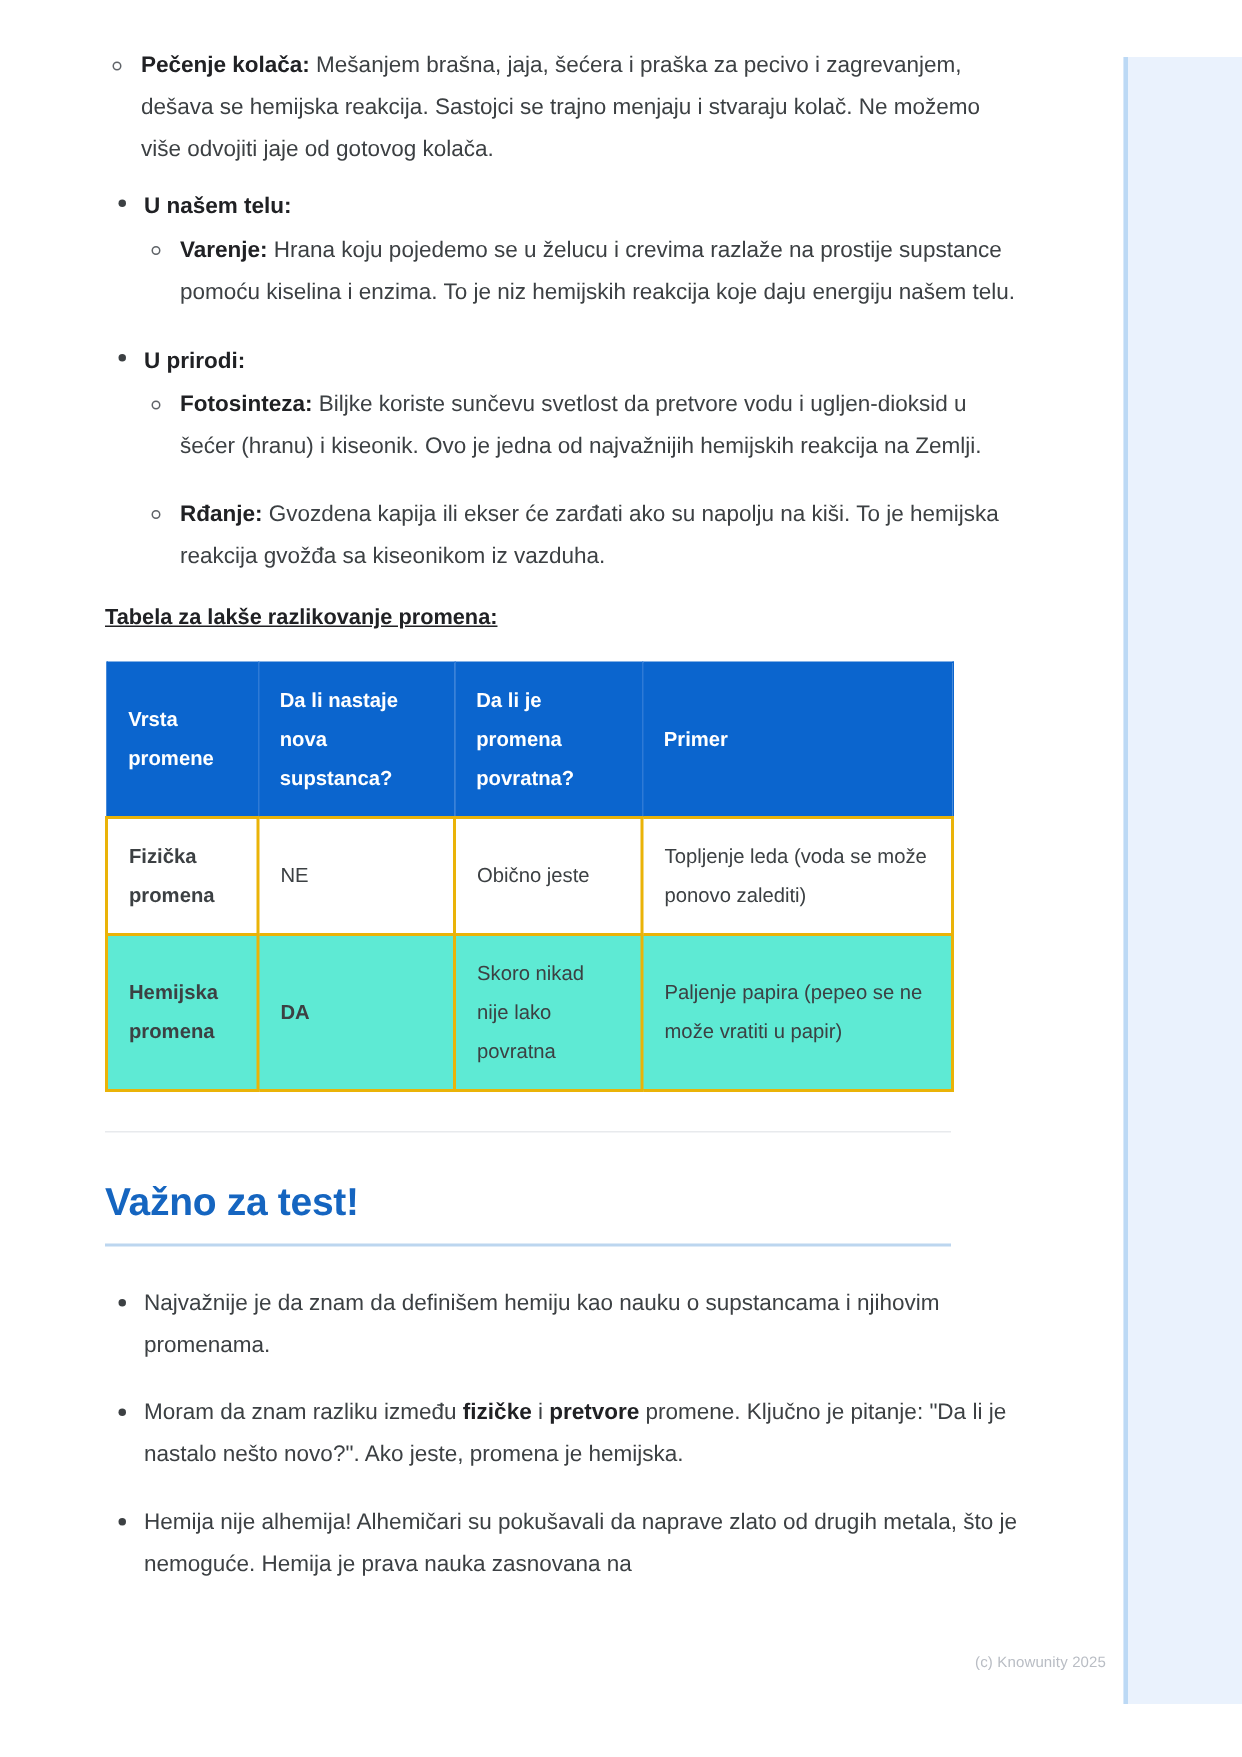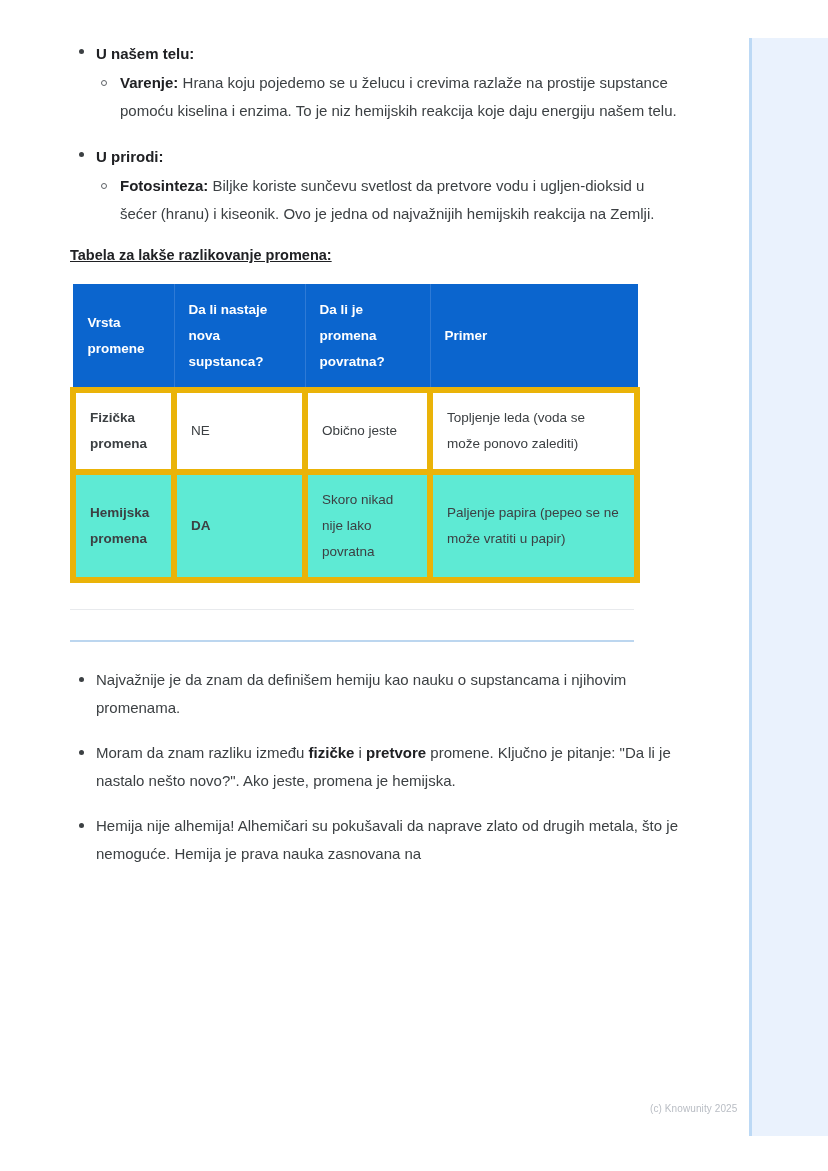--- a/index.html
+++ b/index.html
@@ -134,21 +134,21 @@
     border: 1px solid #0b65ce;
     border-right-color: #2e7ad6;
   }
   table.cmp th:last-child { border-right-color: #0b65ce; }
   table.cmp td {
     font-size: 13.5px;
     line-height: 26px;
     color: #3c4043;
     vertical-align: middle;
     padding: 12px 14px;
-    border: 6px solid #eab308;
+    border: 2px solid #eab308;
   }
   table.cmp tbody tr:nth-child(1) td { background: #ffffff; }
   table.cmp tbody tr:nth-child(2) td { background: #5eead4; }
   td.rowhead, td.strong {
     font-weight: bold;
     color: #202124;
   }
 
   .col-a { width: 101px; }
   .col-b { width: 131px; }
@@ -218,39 +218,45 @@
   }
 </style>
 </head>
 <body>
 
 <div class="right-panel"></div>
 
 <div class="page">
 
   <ul class="lvl2 top-list">
+    <li class="l2">
+      <span class="lead">Pečenje kolača:</span><span> Mešanjem brašna, jaja, šećera i praška za pecivo i zagrevanjem, dešava se hemijska reakcija. Sastojci se trajno menjaju i stvaraju kolač. Ne možemo više odvojiti jaje od gotovog kolača.</span>
+    </li>
   </ul>
 
   <div class="section-gap"></div>
 
   <ul class="lvl1">
     <li class="l1">
       <span class="l1-head">U našem telu:</span>
       <ul class="lvl2">
         <li class="l2">
           <span class="lead">Varenje:</span><span> Hrana koju pojedemo se u želucu i crevima razlaže na prostije supstance pomoću kiselina i enzima. To je niz hemijskih reakcija koje daju energiju našem telu.</span>
         </li>
       </ul>
     </li>
 
     <li class="l1" style="margin-top:18px;">
       <span class="l1-head">U prirodi:</span>
       <ul class="lvl2">
         <li class="l2">
           <span class="lead">Fotosinteza:</span><span> Biljke koriste sunčevu svetlost da pretvore vodu i ugljen-dioksid u šećer (hranu) i kiseonik. Ovo je jedna od najvažnijih hemijskih reakcija na Zemlji.</span>
+        </li>
+        <li class="l2">
+          <span class="lead">Rđanje:</span><span> Gvozdena kapija ili ekser će zarđati ako su napolju na kiši. To je hemijska reakcija gvožđa sa kiseonikom iz vazduha.</span>
         </li>
       </ul>
     </li>
   </ul>
 
   <div class="table-caption">Tabela za lakše razlikovanje promena:</div>
 
   <table class="cmp">
     <colgroup>
       <col class="col-a">
@@ -277,20 +283,21 @@
         <td class="rowhead">Hemijska promena</td>
         <td class="strong">DA</td>
         <td>Skoro nikad nije lako povratna</td>
         <td>Paljenje papira (pepeo se ne može vratiti u papir)</td>
       </tr>
     </tbody>
   </table>
 
   <hr class="rule">
 
+  <h2 class="big">Važno za test!</h2>
   <div class="head-underline"></div>
 
   <ul class="final">
     <li>
       <span>Najvažnije je da znam da definišem hemiju kao nauku o supstancama i njihovim promenama.</span>
     </li>
     <li>
       <span>Moram da znam razliku između </span><b class="ib">fizičke</b><span> i </span><b class="ib">pretvore</b><span> promene. Ključno je pitanje: "Da li je nastalo nešto novo?". Ako jeste, promena je hemijska.</span>
     </li>
     <li>

